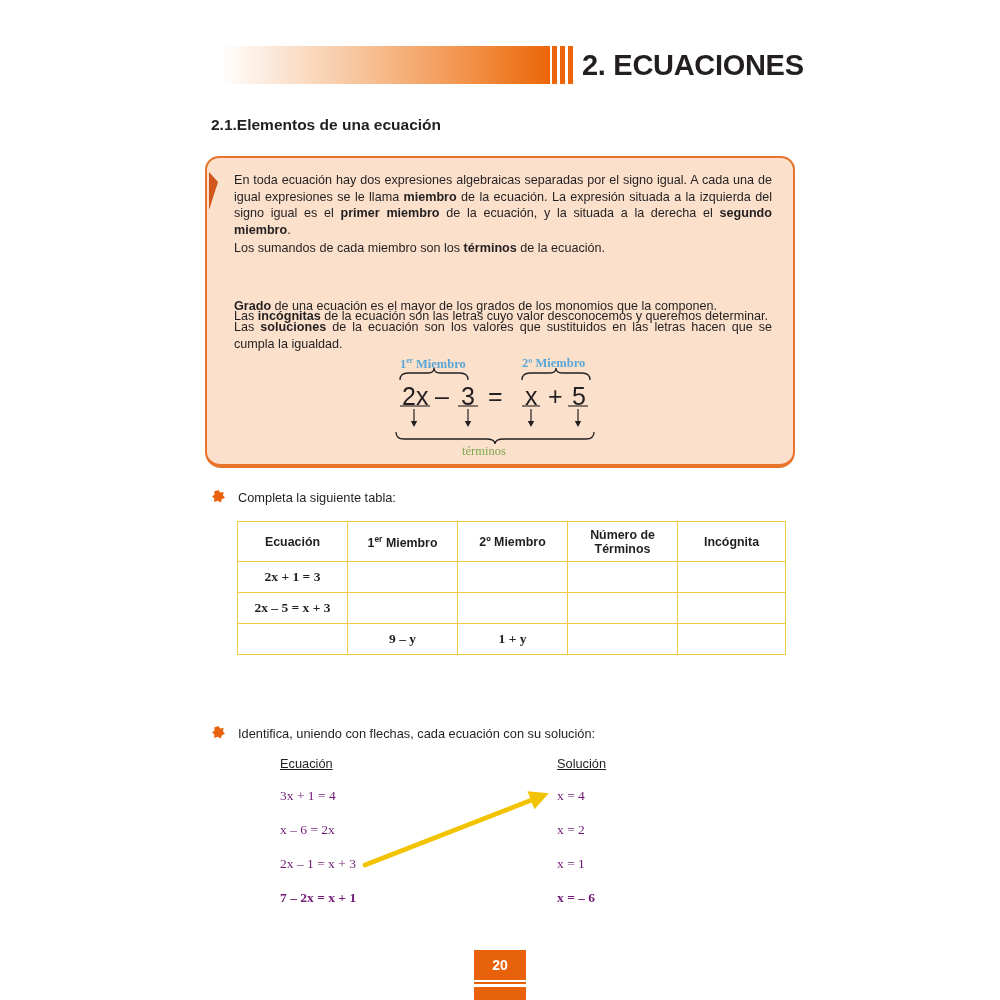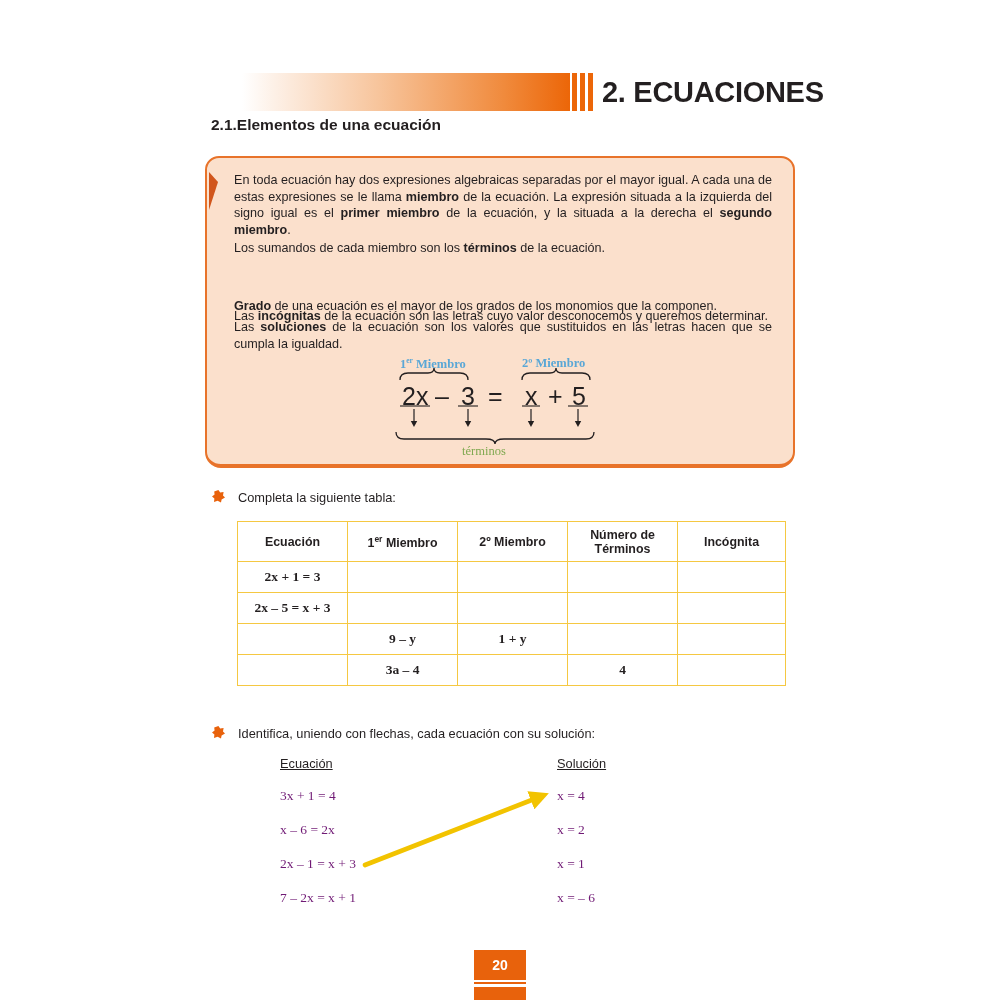--- a/index.html
+++ b/index.html
@@ -12,22 +12,22 @@
     background: #ffffff;
     font-family: "Liberation Sans", sans-serif;
     color: #231f20;
     position: relative;
     overflow: hidden;
   }
 
   
   #chapter-header {
     position: absolute;
-    left: 0; top: 69px;
-    width: 828px; height: 46px; margin-left: 20px;
+    left: 0; top: 42px;
+    width: 828px; height: 46px;
   }
   .hdr-gradient {
     position: absolute;
     left: 222px; top: 4px;
     width: 328px; height: 38px;
     background: linear-gradient(to right, #ffffff 0%, #fdf0e6 10%, #f7c49b 42%, #f08a3c 80%, #ec6608 100%);
   }
   .hdr-bar {
     position: absolute;
     top: 4px;
@@ -215,21 +215,21 @@
     font-family: "Liberation Serif", serif;
     font-size: 13.5px;
     color: #701a75;
     white-space: nowrap;
   }
   .match-left  { left: 43px; }
   .match-right { left: 320px; }
   .mrow0 { top: 38px; }
   .mrow1 { top: 72px; }
   .mrow2 { top: 106px; }
-  .mrow3 { top: 140px; }
+  .mrow3 { top: 140px; font-weight: bold; }
   #match-arrow-svg {
     position: absolute;
     left: 0; top: 0;
     width: 548px; height: 160px;
     pointer-events: none;
   }
 
   
   #page-footer {
     position: absolute;
@@ -274,21 +274,21 @@
   <div class="hdr-bar b2"></div>
   <div class="hdr-bar b3"></div>
   <div id="chapter-title">2. ECUACIONES</div>
 </div>
 
 <div id="section-title">2.1.Elementos de una ecuación</div>
 
 <div id="theory-box">
   <div id="theory-box-fold"></div>
 
-  <div class="theory-p" id="theory-p0"><span>En toda ecuación hay dos expresiones algebraicas separadas por el mayor igual. A cada una de estas expresiones se le llama </span><b>miembro</b><span> de la ecuación. La expresión situada a la izquierda del signo igual es el </span><b>primer miembro</b><span> de la ecuación, y la situada a la derecha el </span><b>segundo miembro</b><span>.</span></div>
+  <div class="theory-p" id="theory-p0"><span>En toda ecuación hay dos expresiones algebraicas separadas por el signo igual. A cada una de igual expresiones se le llama </span><b>miembro</b><span> de la ecuación. La expresión situada a la izquierda del signo igual es el </span><b>primer miembro</b><span> de la ecuación, y la situada a la derecha el </span><b>segundo miembro</b><span>.</span></div>
   <div class="theory-p" id="theory-p1"><span>Los sumandos de cada miembro son los </span><b>términos</b><span> de la ecuación.</span></div>
   <div class="theory-p" id="theory-p2"><span>Las </span><b>incógnitas</b><span> de la ecuación son las letras cuyo valor desconocemos y queremos determinar.</span></div>
   <div class="theory-p" id="theory-p3"><b>Grado</b><span> de una ecuación es el mayor de los grados de los monomios que la componen.</span></div>
   <div class="theory-p" id="theory-p4"><span>Las </span><b>soluciones</b><span> de la ecuación son los valores que sustituidos en las letras hacen que se cumpla la igualdad.</span></div>
 
   <div id="equation-diagram">
     <svg id="eq-svg" viewBox="0 0 240 106">
 
       <path d="M18 24 Q18 17 26 17 L46 17 Q52 17 52 12 Q52 17 58 17 L78 17 Q86 17 86 24" fill="none" stroke="#231f20" stroke-width="1.3"></path>
 
@@ -363,27 +363,20 @@
       <td></td>
       <td></td>
     </tr>
     <tr>
       <td></td>
       <td>9 – y</td>
       <td>1 + y</td>
       <td></td>
       <td></td>
     </tr>
-    <tr>
-      <td></td>
-      <td>3a – 4</td>
-      <td></td>
-      <td>4</td>
-      <td></td>
-    </tr>
   </tbody>
 </table>
 
 <svg class="ex-bullet" id="ex2-bullet" viewBox="0 0 15 15">
   <path d="M3.2 2.6 L7.4 1.0 L9.2 3.6 L12.6 3.0 L12.0 6.6 L14.0 8.6 L10.6 10.4 L10.0 13.4 L6.6 11.8 L3.0 13.0 L3.4 9.6 L1.0 7.4 L3.6 5.4 Z" fill="#e8620c"></path>
 </svg>
 <div class="ex-prompt" id="ex2-prompt">Identifica, uniendo con flechas, cada ecuación con su solución:</div>
 
 <div id="matching">
   <svg id="match-arrow-svg" viewBox="0 0 548 160">

